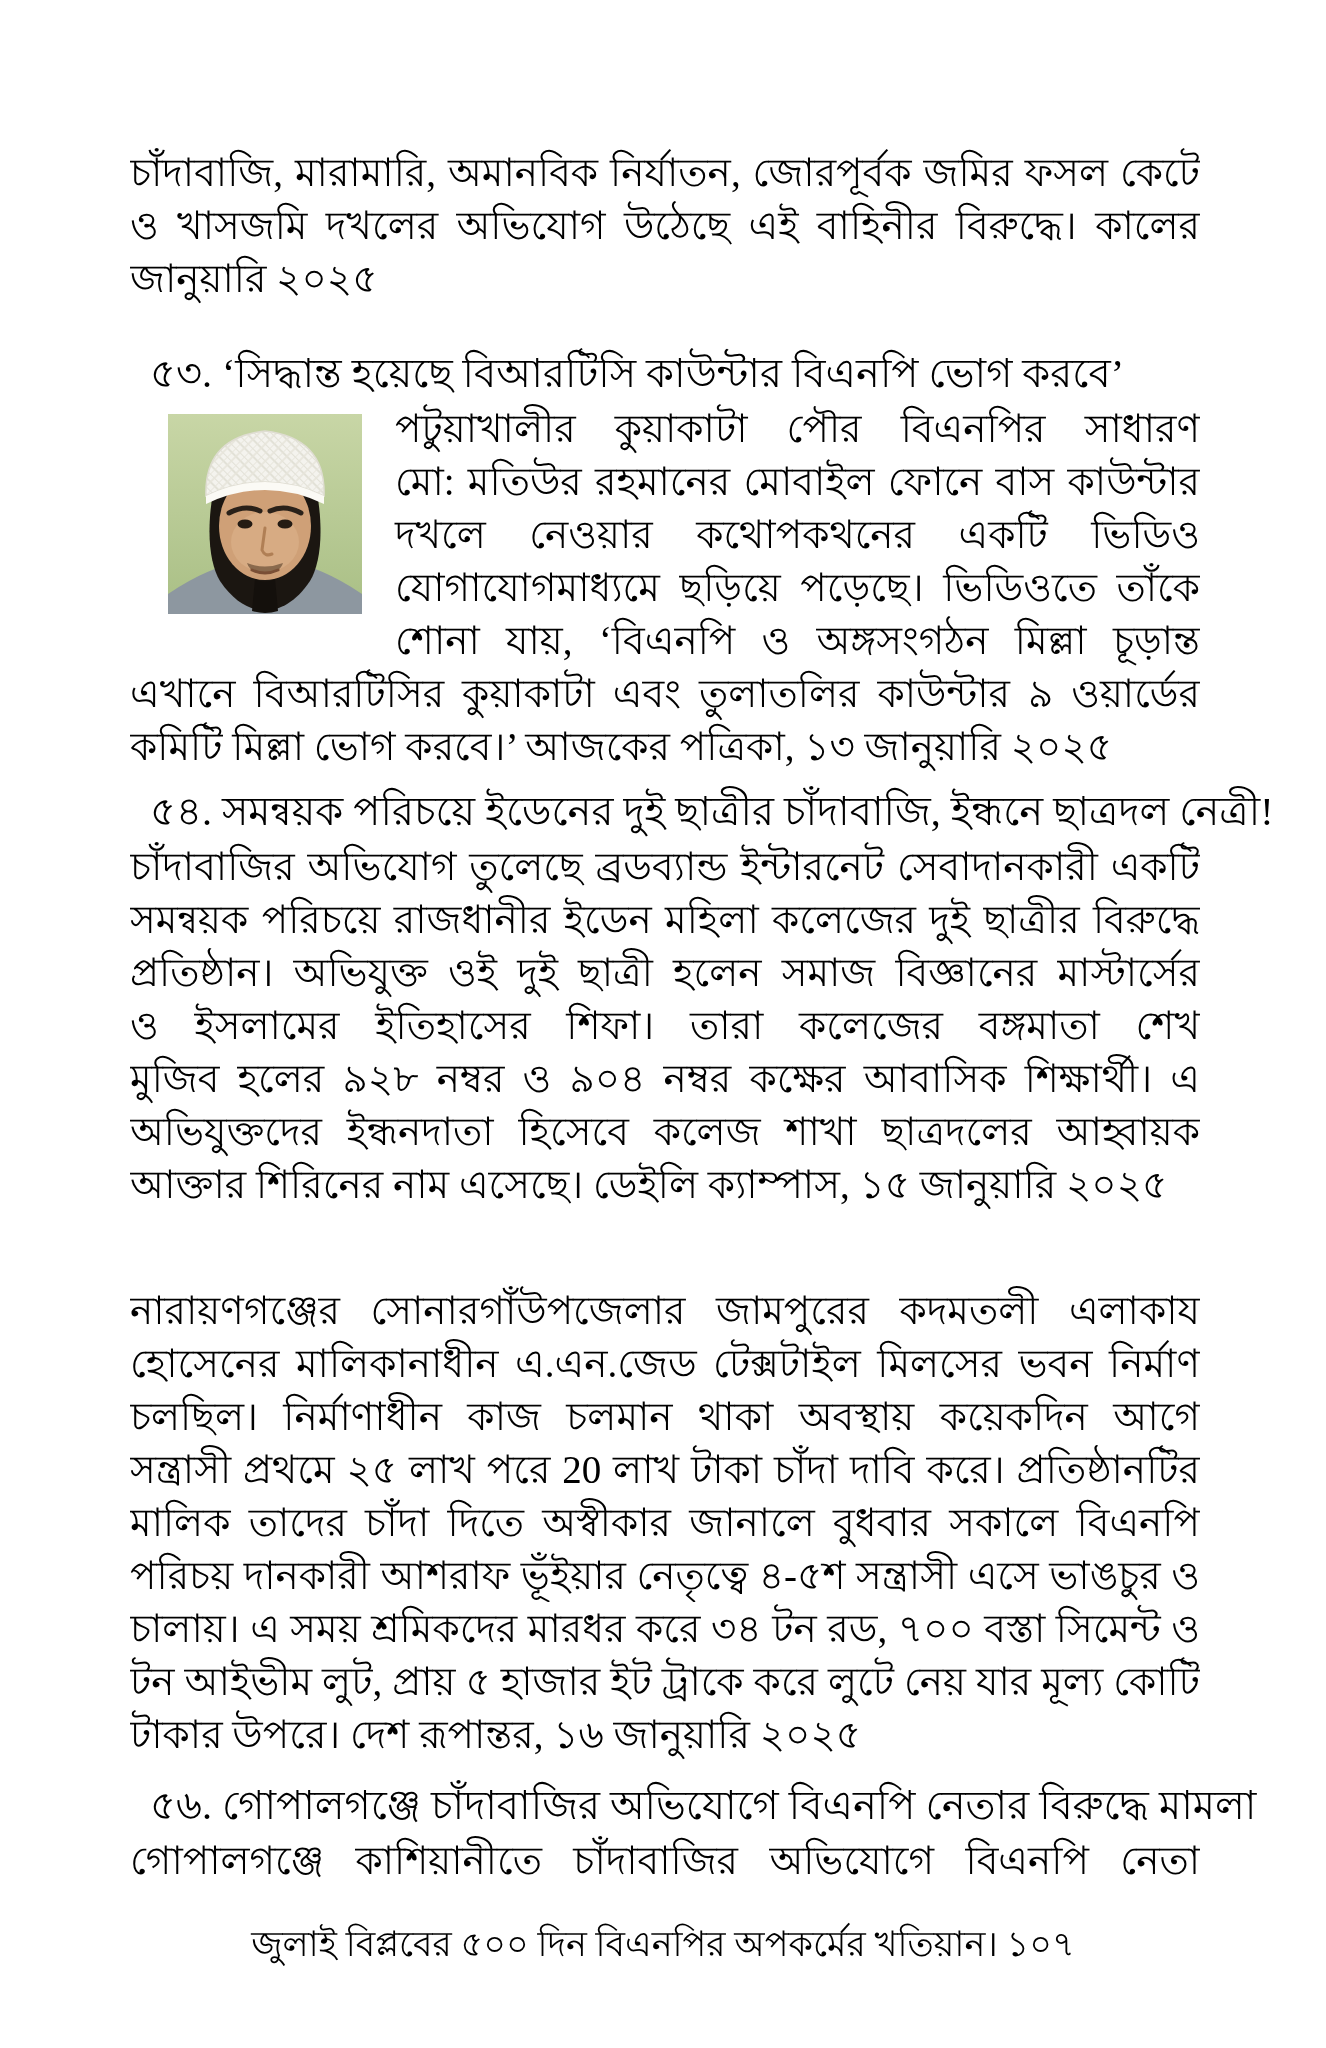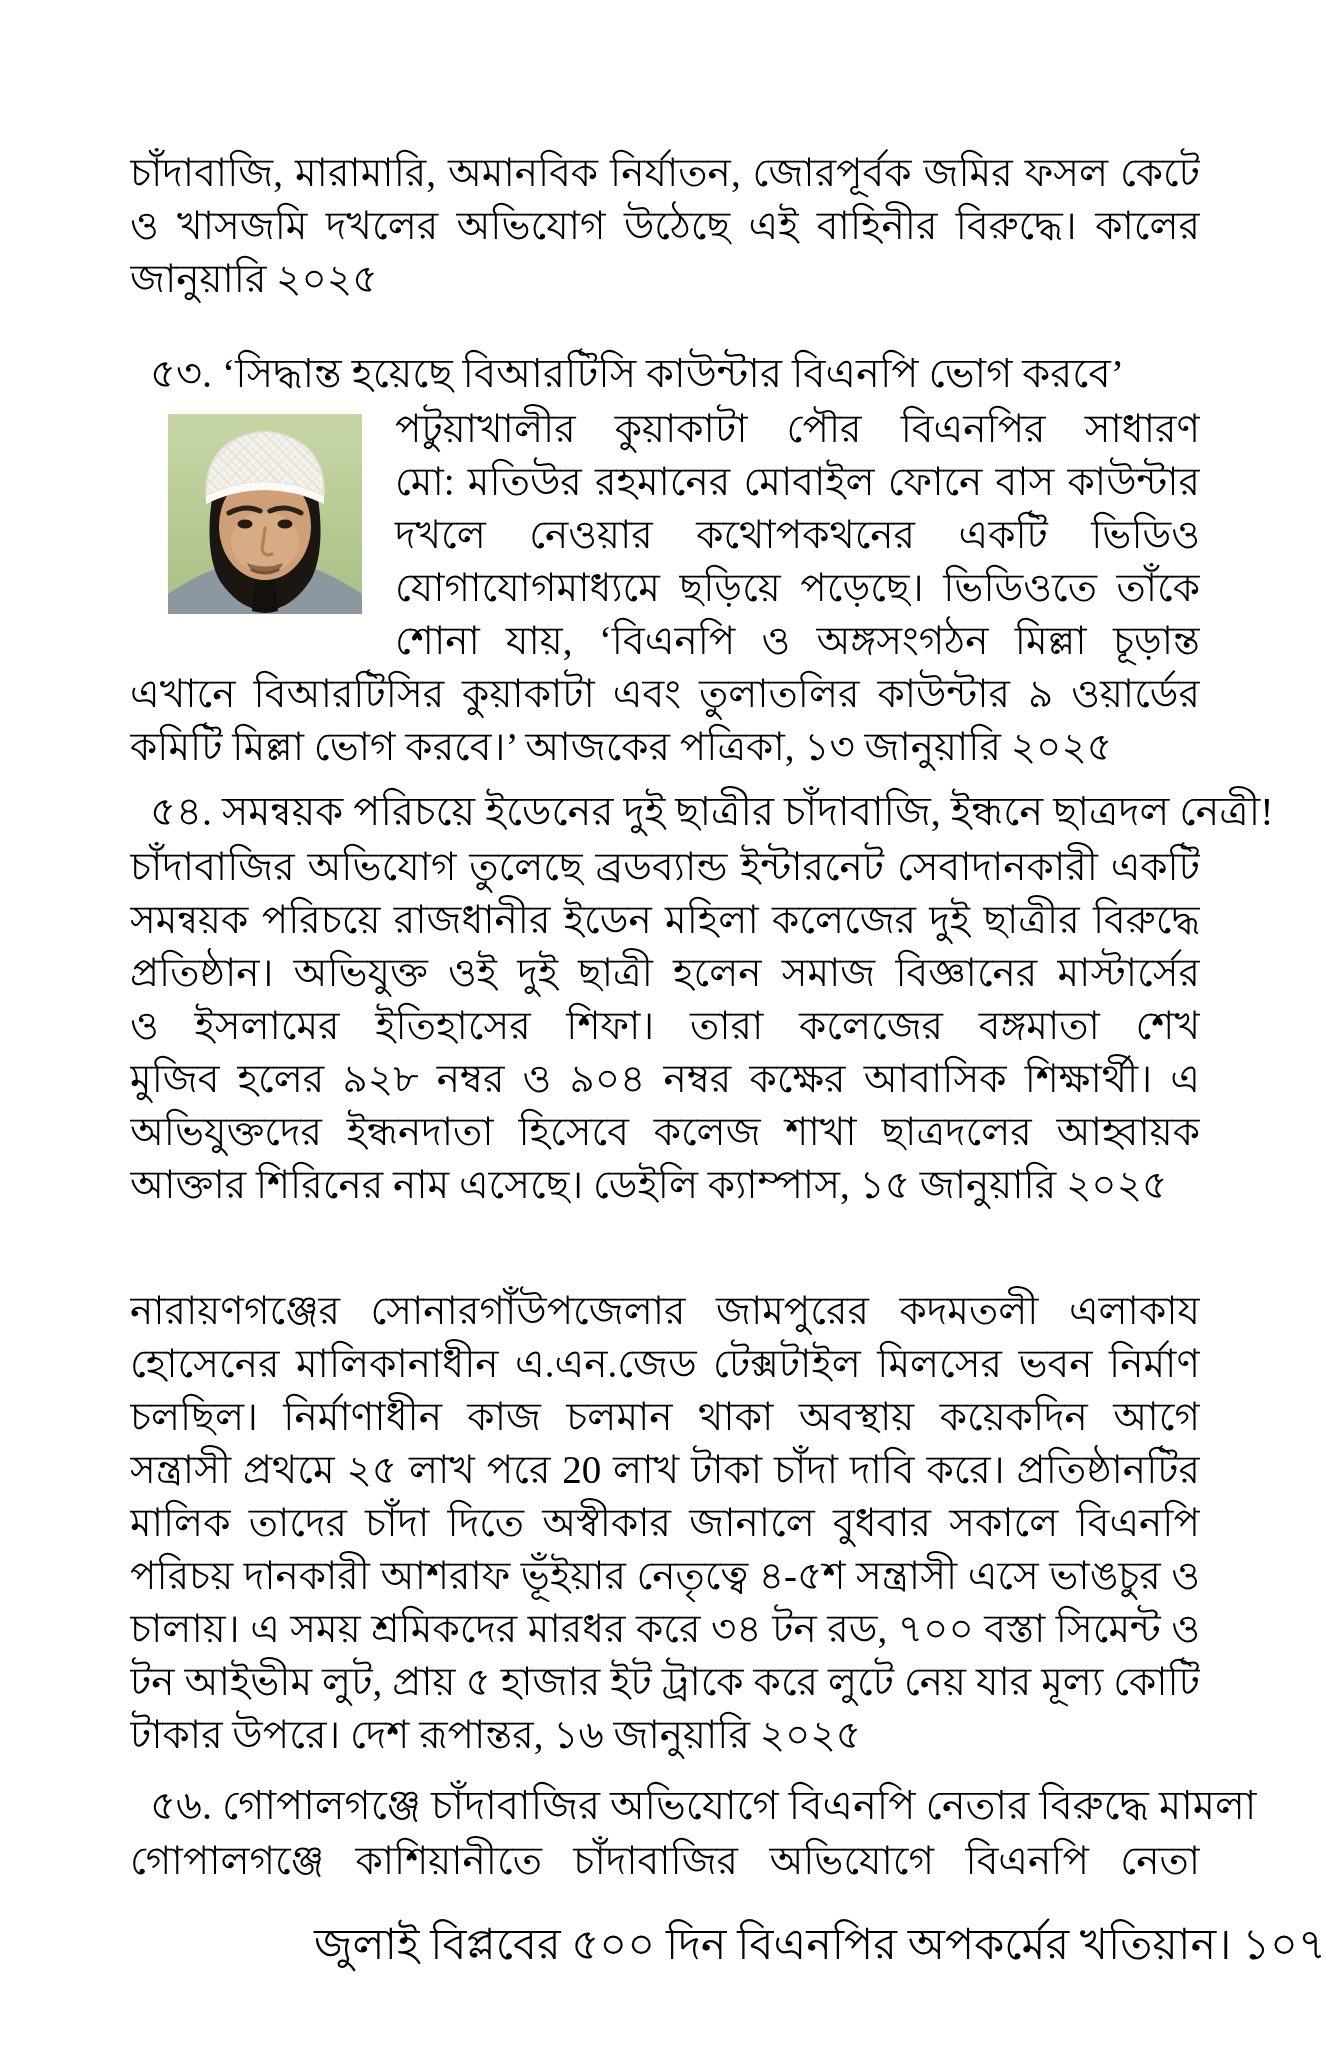--- a/index.html
+++ b/index.html
@@ -35,22 +35,22 @@
   .photo {
     position:absolute;
     left:168px; top:414px;
     width:194px; height:200px;
     overflow:hidden;
   }
   .footer {
     position:absolute;
     left:0; top:1922px;
     width:100%;
-    text-align:right;
-    font-size:43px;
+    text-align:center;
+    font-size:35px;
     line-height:46px;
   }
 </style>
 </head>
 <body>
 
 <div class="page">
 
   <div class="block" style="top:146px">
     <div class="line jl">চাঁদাবাজি, মারামারি, অমানবিক নির্যাতন, জোরপূর্বক জমির ফসল কেটে নেওয়া</div>

